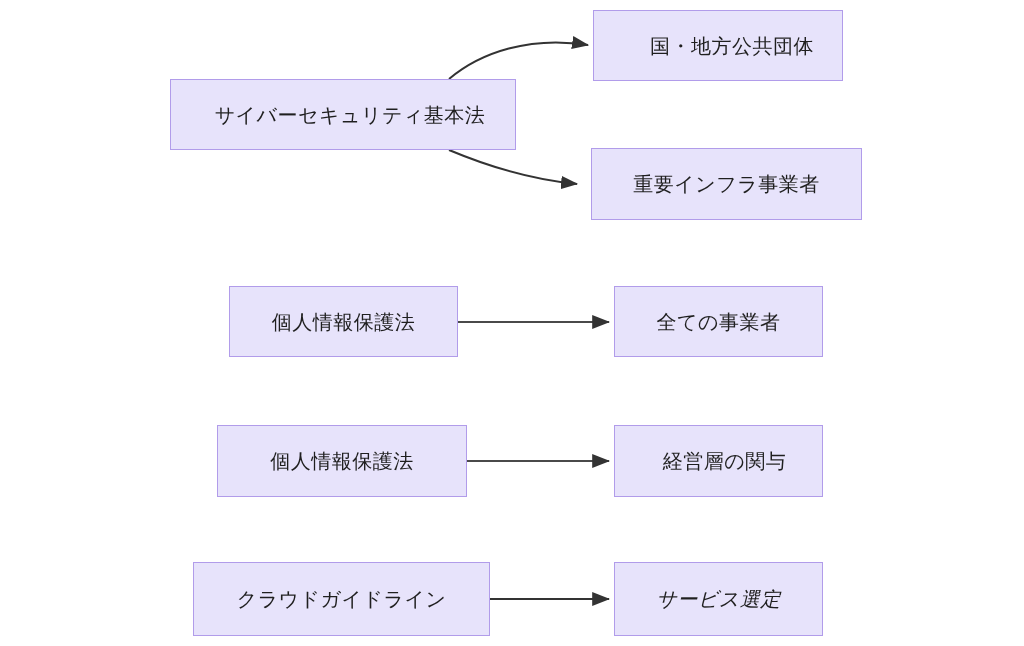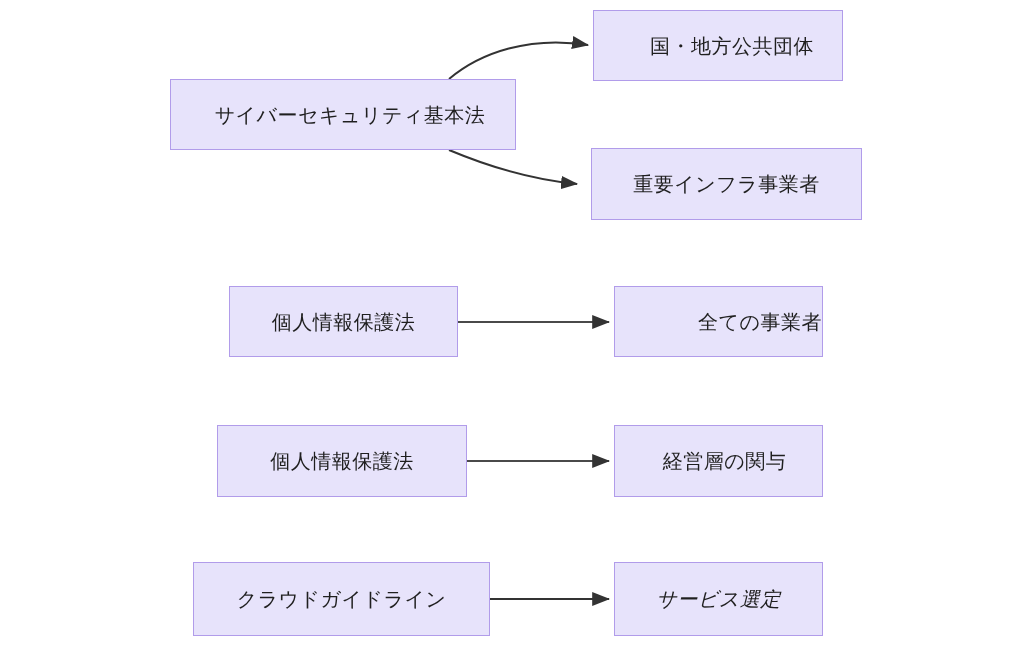--- a/index.html
+++ b/index.html
@@ -44,21 +44,21 @@
     white-space: nowrap;
     letter-spacing: 0.5px;
     text-align: center;
   }
   
   #node-cyber-basic-law { left: 170px;  top: 79px;  width: 346px; height: 71px; }
   #node-cyber-basic-law .node-label { margin-left: 14px; }
   #node-gov-local        { left: 593px;  top: 10px;  width: 250px; height: 71px; padding-left: 28px; }
   #node-critical-infra   { left: 582px;  top: 148px; width: 271px; height: 72px; margin-left: 9px; }
   #node-privacy-law      { left: 229px;  top: 286px; width: 229px; height: 71px; }
-  #node-all-businesses   { left: 614px;  top: 286px; width: 209px; height: 71px; justify-content: flex-end; }
+  #node-all-businesses   { left: 614px;  top: 286px; width: 209px; height: 71px; }
   #node-mgmt-guideline   { left: 217px;  top: 425px; width: 250px; height: 72px; }
   #node-mgmt-commitment  { left: 614px;  top: 425px; width: 209px; height: 72px; padding-left: 12px; }
   #node-cloud-guideline  { left: 193px;  top: 562px; width: 297px; height: 74px; }
   #node-service-select   { left: 614px;  top: 562px; width: 209px; height: 74px; font-style: italic; }
 </style>
 </head>
 <body>
 
 <div id="canvas">
 

